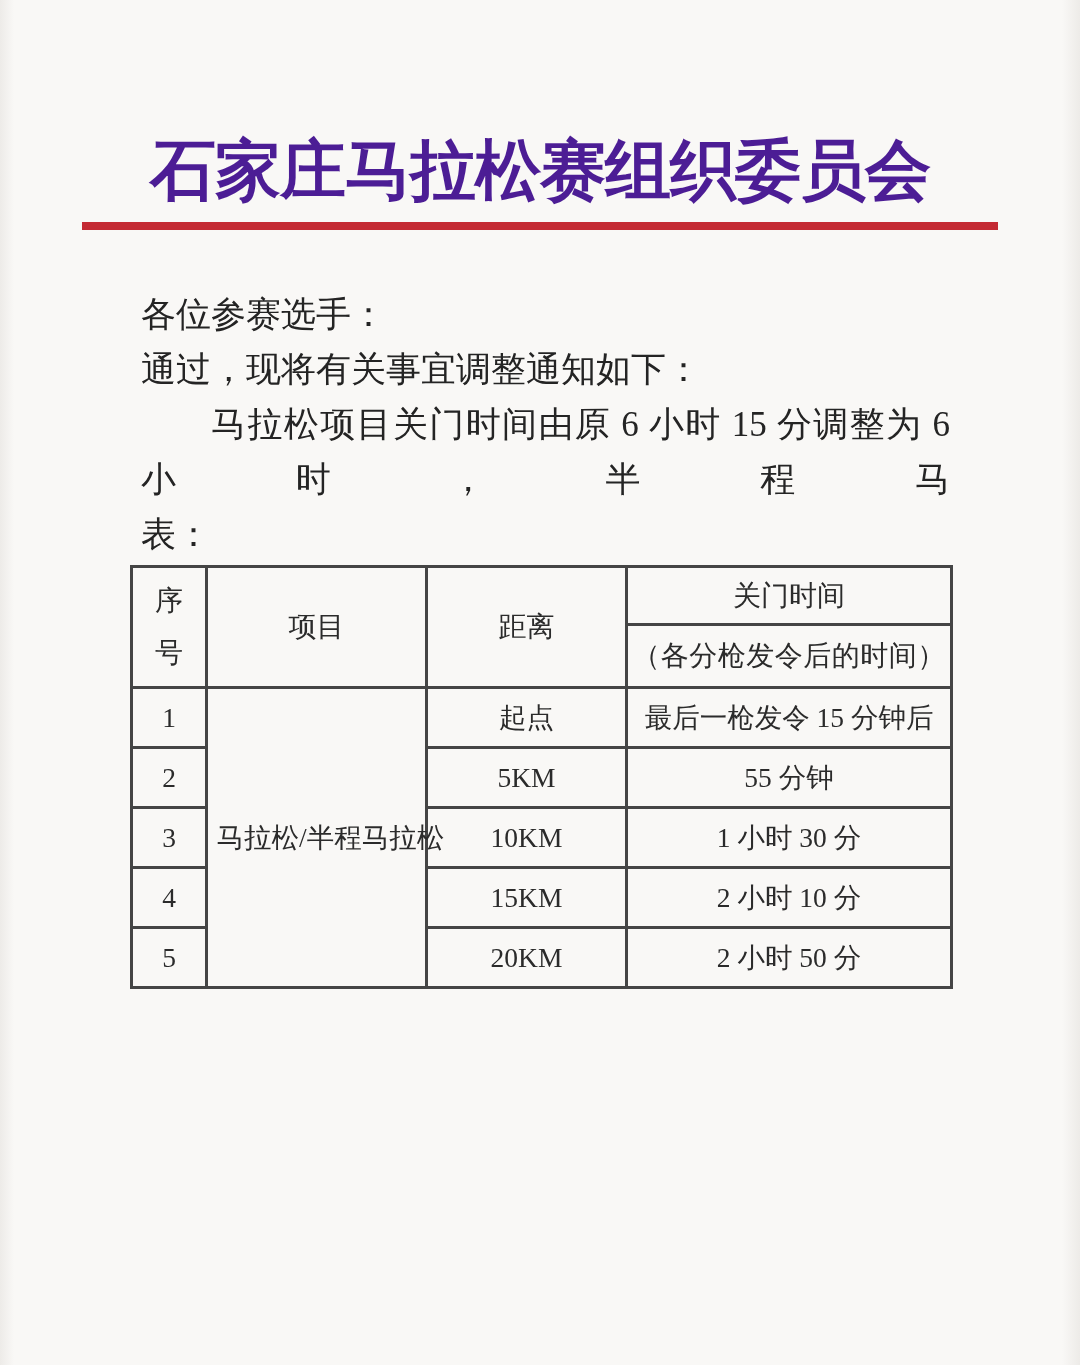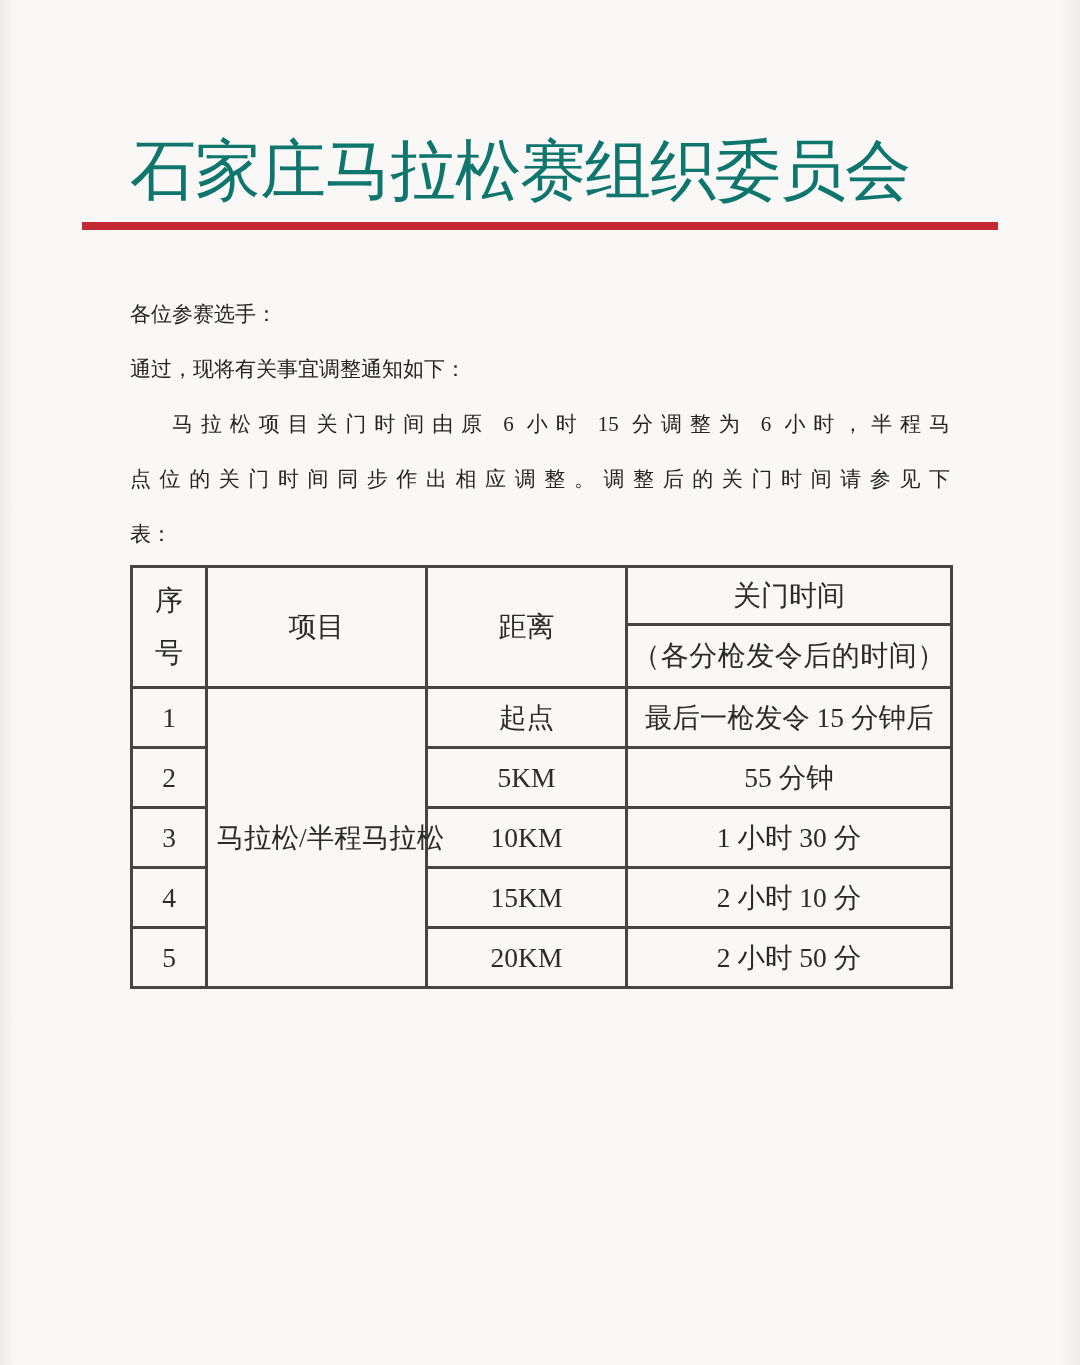--- a/index.html
+++ b/index.html
@@ -15,45 +15,47 @@
     font-family: "Liberation Serif", "DejaVu Serif", serif;
     color: #262626;
   }
   .page {
     width: 820px;
     margin: 0 auto;
     padding-top: 136px;
   }
   .letterhead {
     font-size: 66px;
-    font-weight: normal;
+    font-weight: bold;
     line-height: 1.05;
     letter-spacing: -1px;
+    text-align: center;
     white-space: nowrap;
-    color: #0f766e;
+    color: #4c1d95;
   }
   .red-rule {
     height: 8px;
     background: #c42a33;
     margin: 17px -48px 0 -48px;
   }
   .doc-title {
     margin-top: 56px;
     font-size: 33px;
     font-weight: bold;
     line-height: 1.05;
     text-align: center;
     white-space: nowrap;
     color: #1d1d1d;
   }
   .body-text {
     margin-top: 57px;
-    font-size: 21px;
+    font-size: 35px;
     line-height: 55px;
     color: #242424;
+    margin-left: 11px;
   }
   .body-text .line {
     white-space: nowrap;
   }
   .body-text .indent {
     text-indent: 2em;
   }
   .body-text .j {
     text-align: justify;
     text-align-last: justify;
@@ -114,21 +116,20 @@
 
   <div class="letterhead">石家庄马拉松赛组织委员会</div>
 
   <div class="red-rule"></div>
 
 
   <div class="body-text">
     <div class="line">各位参赛选手：</div>
     <div class="line">通过，现将有关事宜调整通知如下：</div>
     <div class="line indent j">马拉松项目关门时间由原 6 小时 15 分调整为 6 小时，半程马</div>
-    <div class="line j">点位的关门时间同步作出相应调整。调整后的关门时间请参见下</div>
     <div class="line">表：</div>
   </div>
 
   <table class="closure">
     <colgroup>
       <col class="c-no">
         <col class="c-item">
         <col class="c-dist">
         <col class="c-time">
     </colgroup>

